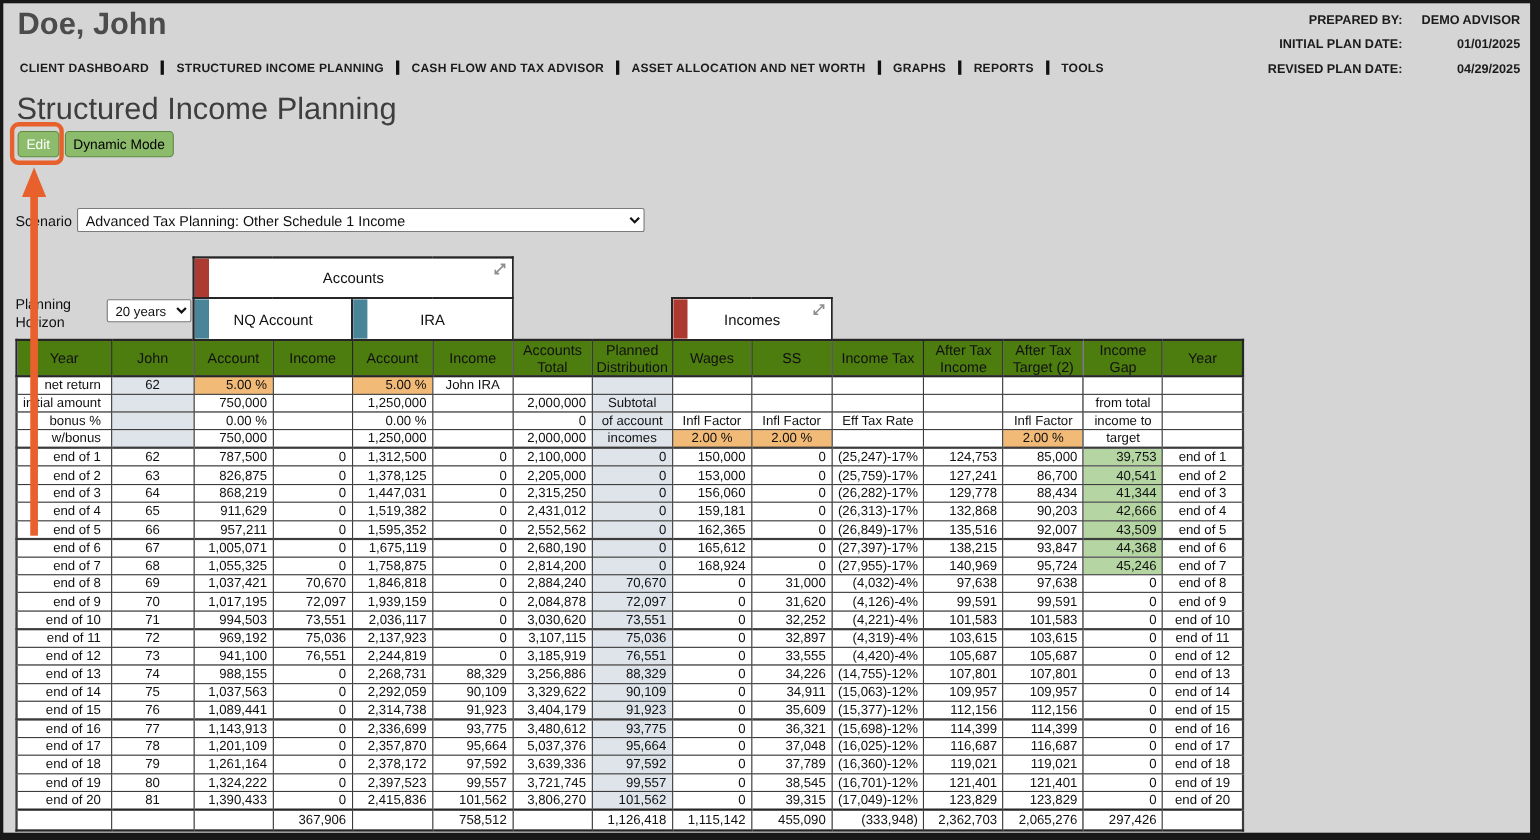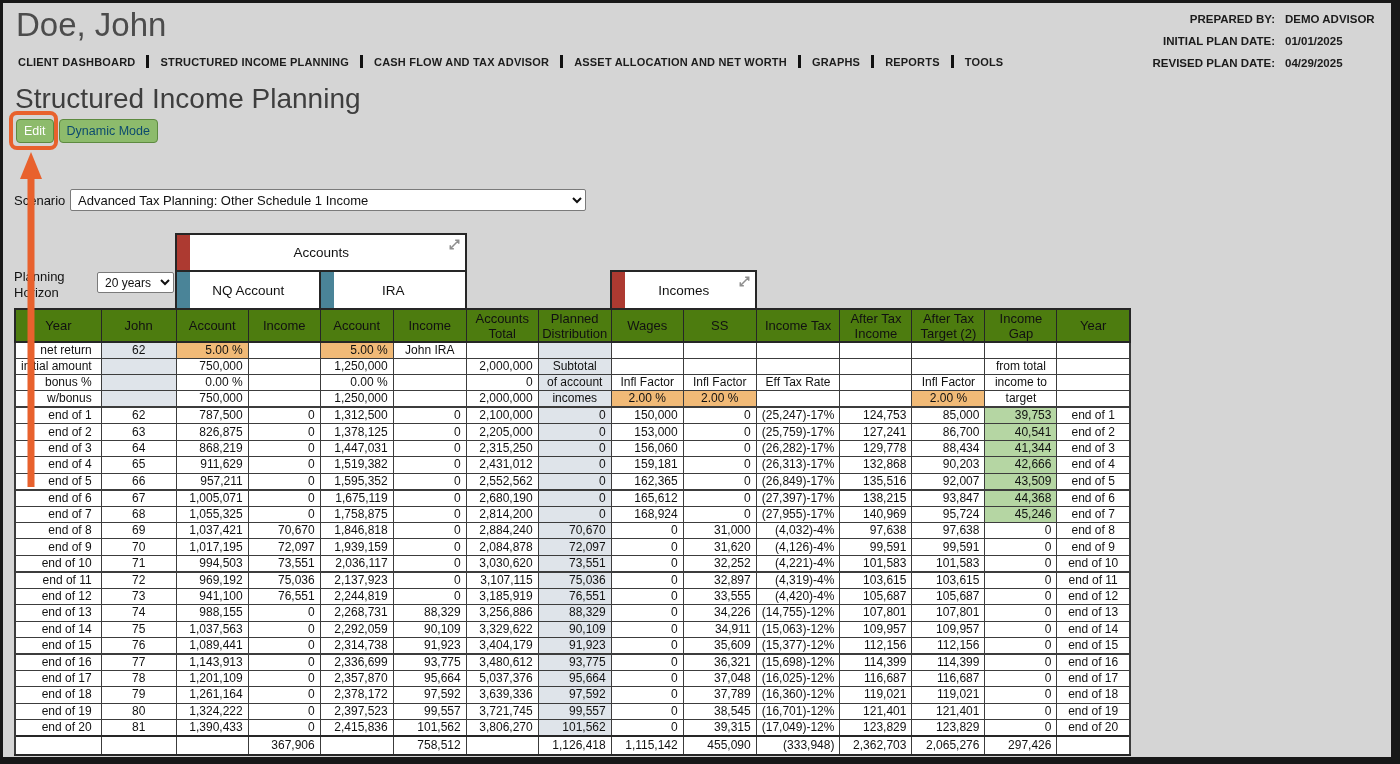--- a/index.html
+++ b/index.html
@@ -12,39 +12,39 @@
     overflow: hidden;
   }
 
   
   .frame { position: absolute; background: #181818; z-index: 60; }
   .frame.top { top:0; left:0; width:100%; height:3px; }
   .frame.left { top:0; left:0; width:3px; height:100%; }
   .frame.right { top:0; right:0; width:9px; height:100%; }
   .frame.bottom { bottom:0; left:0; width:100%; height:7px; }
 
-  .client-name { position:absolute; left:16px; top:6px; font-size:33px; color:#4c4c4c; font-weight:400; }
+  .client-name { position:absolute; left:16px; top:6px; font-size:28px; color:#4c4c4c; font-weight:700; }
 
   .meta { position:absolute; top:13px; right:18px; z-index:5; }
   .meta-row { display:flex; justify-content:flex-end; align-items:baseline; gap:10px; height:22px;
               font-size:11.5px; font-weight:bold; color:#1b1b1b; }
-  .meta-value { width:97px; text-align:left; }
+  .meta-value { width:97px; text-align:right; }
 
   .nav { position:absolute; left:18px; top:55px; display:flex; align-items:center;
          font-size:11px; font-weight:bold; color:#1c1c1c; letter-spacing:0.2px; }
   .nav-item { cursor:pointer; white-space:nowrap; }
   .nav-sep { width:3px; height:13px; background:#111; margin:0 11px; }
 
   .page-title { position:absolute; left:15px; top:83px; font-size:28px; color:#3e3e3e; font-weight:400; }
 
   .toolbar { position:absolute; left:16px; top:119px; display:flex; gap:5px; }
   .btn { height:24px; padding:0 7px; border:1px solid var(--btn-border,#5d8a40); border-radius:4px;
          background:var(--btn-green,#8dbb6c); font-family:inherit; font-size:12.5px; cursor:pointer;text-align:right; }
   .btn-edit { color:#ffffff; }
-  .btn-dynamic { color:#0c4a6e; }
+  .btn-dynamic { color:#000000; }
 
   .scenario-label { position:absolute; left:14px; top:193px; font-size:13px; }
   select { font-family:inherit; font-size:13px; background:#fff; border:1px solid #7a7a7a; border-radius:2px; color:#111; padding-left:3px; }
   .scenario-select { position:absolute; left:70px; top:189px; width:516px; height:22px; }
 
   .ph-label { position:absolute; left:14px; top:269px; font-size:13px; line-height:16px; white-space:pre-line; z-index:10; }
   .ph-select { position:absolute; left:97px; top:272px; width:77px; height:21px; font-size:12px; z-index:10; }
 
   .table-wrap { position:absolute; left:14px; top:233px; z-index:1; }
   table { border-collapse:collapse; table-layout:fixed; }

